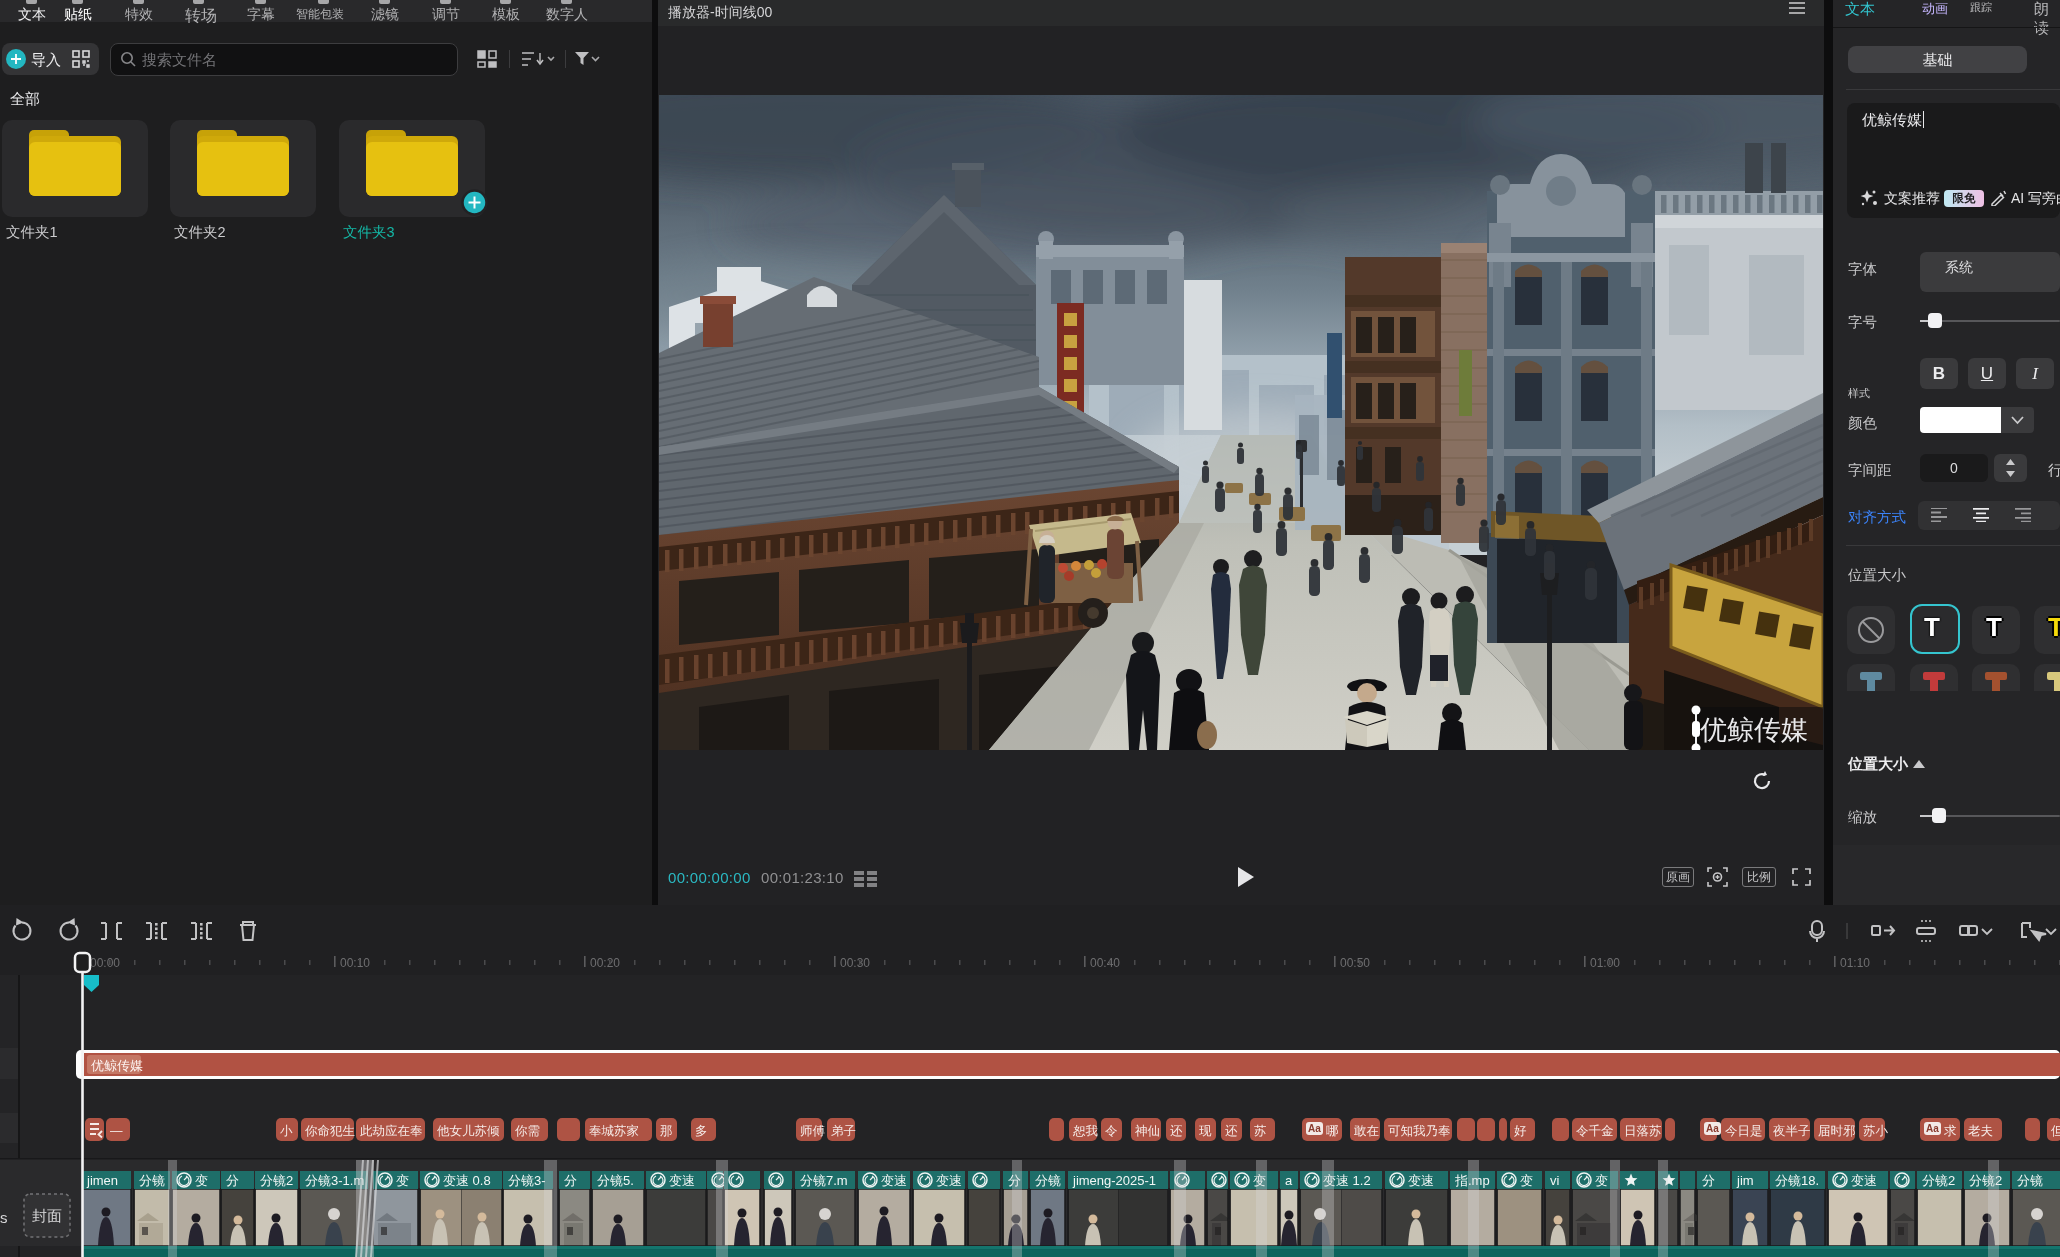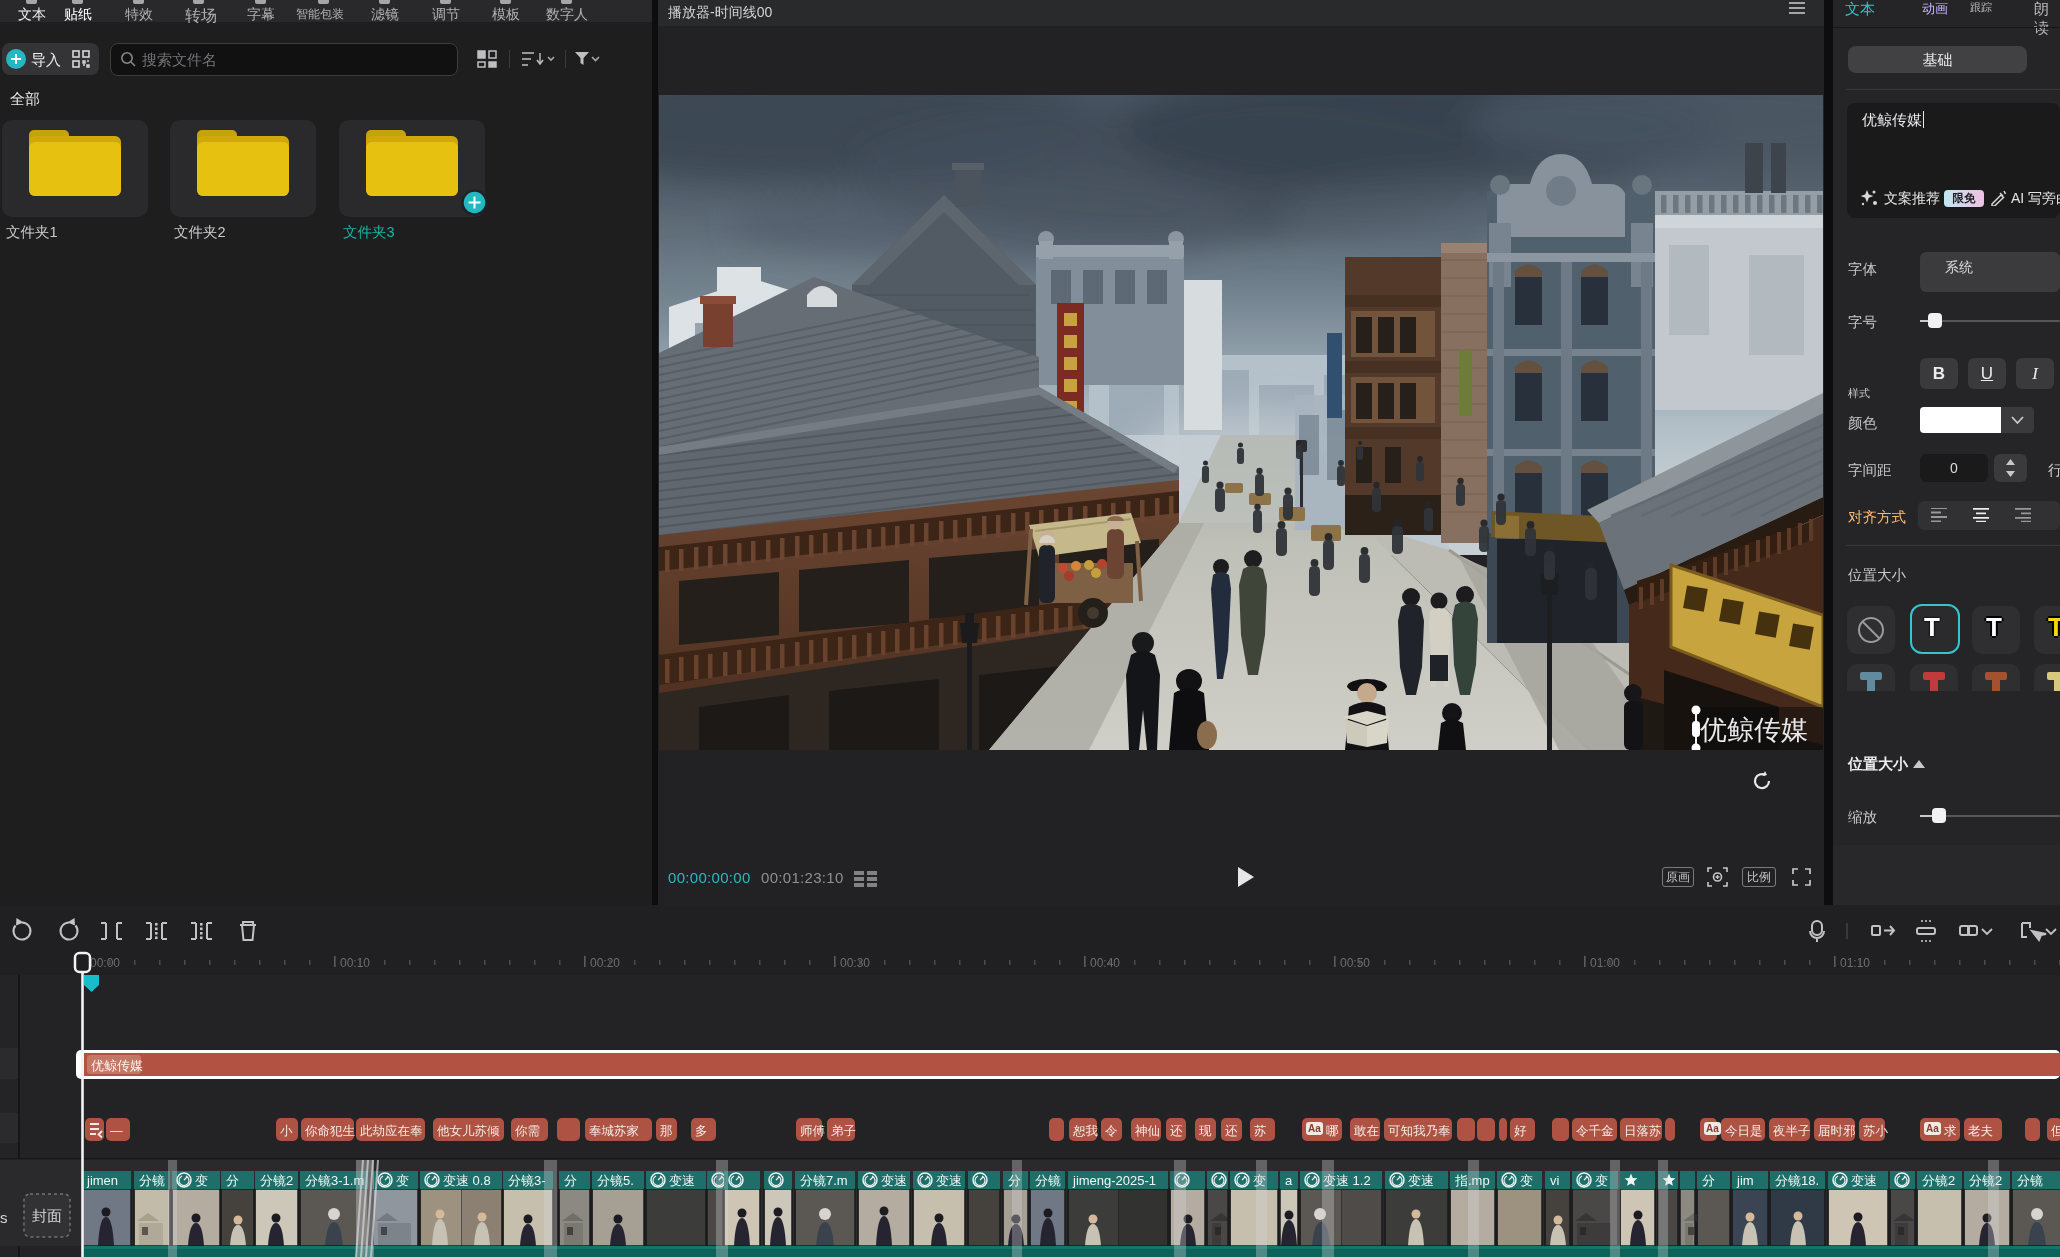--- a/index.html
+++ b/index.html
@@ -675,21 +675,21 @@
       <path d="M1 1 l5.5 6 5.5-6"></path>
     </svg>
     <div class="ab" style="left:15px;top:461px;color:#c9c9cb;font-size:14.5px">字间距</div>
     <div class="ab" style="left:87px;top:454px;width:68px;height:28px;background:#1a1a1b;border-radius:6px;color:#dcdcde;font-size:14px;text-align:center;line-height:28px">0</div>
     <div class="ab" style="left:161px;top:454px;width:33px;height:28px;background:#3a3a3c;border-radius:6px"></div>
     <svg class="ab" style="left:170px;top:459px" width="15" height="18" fill="#c9c9cb">
       <path d="M7.5 0 L12 6 H3 z"></path>
       <path d="M7.5 18 L3 12 h9 z"></path>
     </svg>
     <div class="ab" style="left:215px;top:461px;color:#c9c9cb;font-size:14.5px">行</div>
-    <div class="ab" style="left:15px;top:508px;color:#fdba74;font-size:14.5px">对齐方式</div>
+    <div class="ab" style="left:15px;top:508px;color:#3b82f6;font-size:14.5px">对齐方式</div>
     <div class="ab" style="left:85px;top:501px;width:142px;height:29px;background:#313133;border-radius:6px"></div>
     <svg class="ab" style="left:98px;top:508px" width="17" height="14" stroke="#98989a" stroke-width="1.8">
       <path d="M0 1h16M0 5.5h10M0 10h16M0 14.5h10" transform="translate(0,-1)"></path>
     </svg>
     <svg class="ab" style="left:140px;top:508px" width="17" height="14" stroke="#ececee" stroke-width="1.8">
       <path d="M0 0.8h16M3 5.3h10M0 9.8h16M3 13.6h10"></path>
     </svg>
     <svg class="ab" style="left:182px;top:508px" width="17" height="14" stroke="#98989a" stroke-width="1.8">
       <path d="M0 0.8h16M6 5.3h10M0 9.8h16M6 13.6h10"></path>
     </svg>

